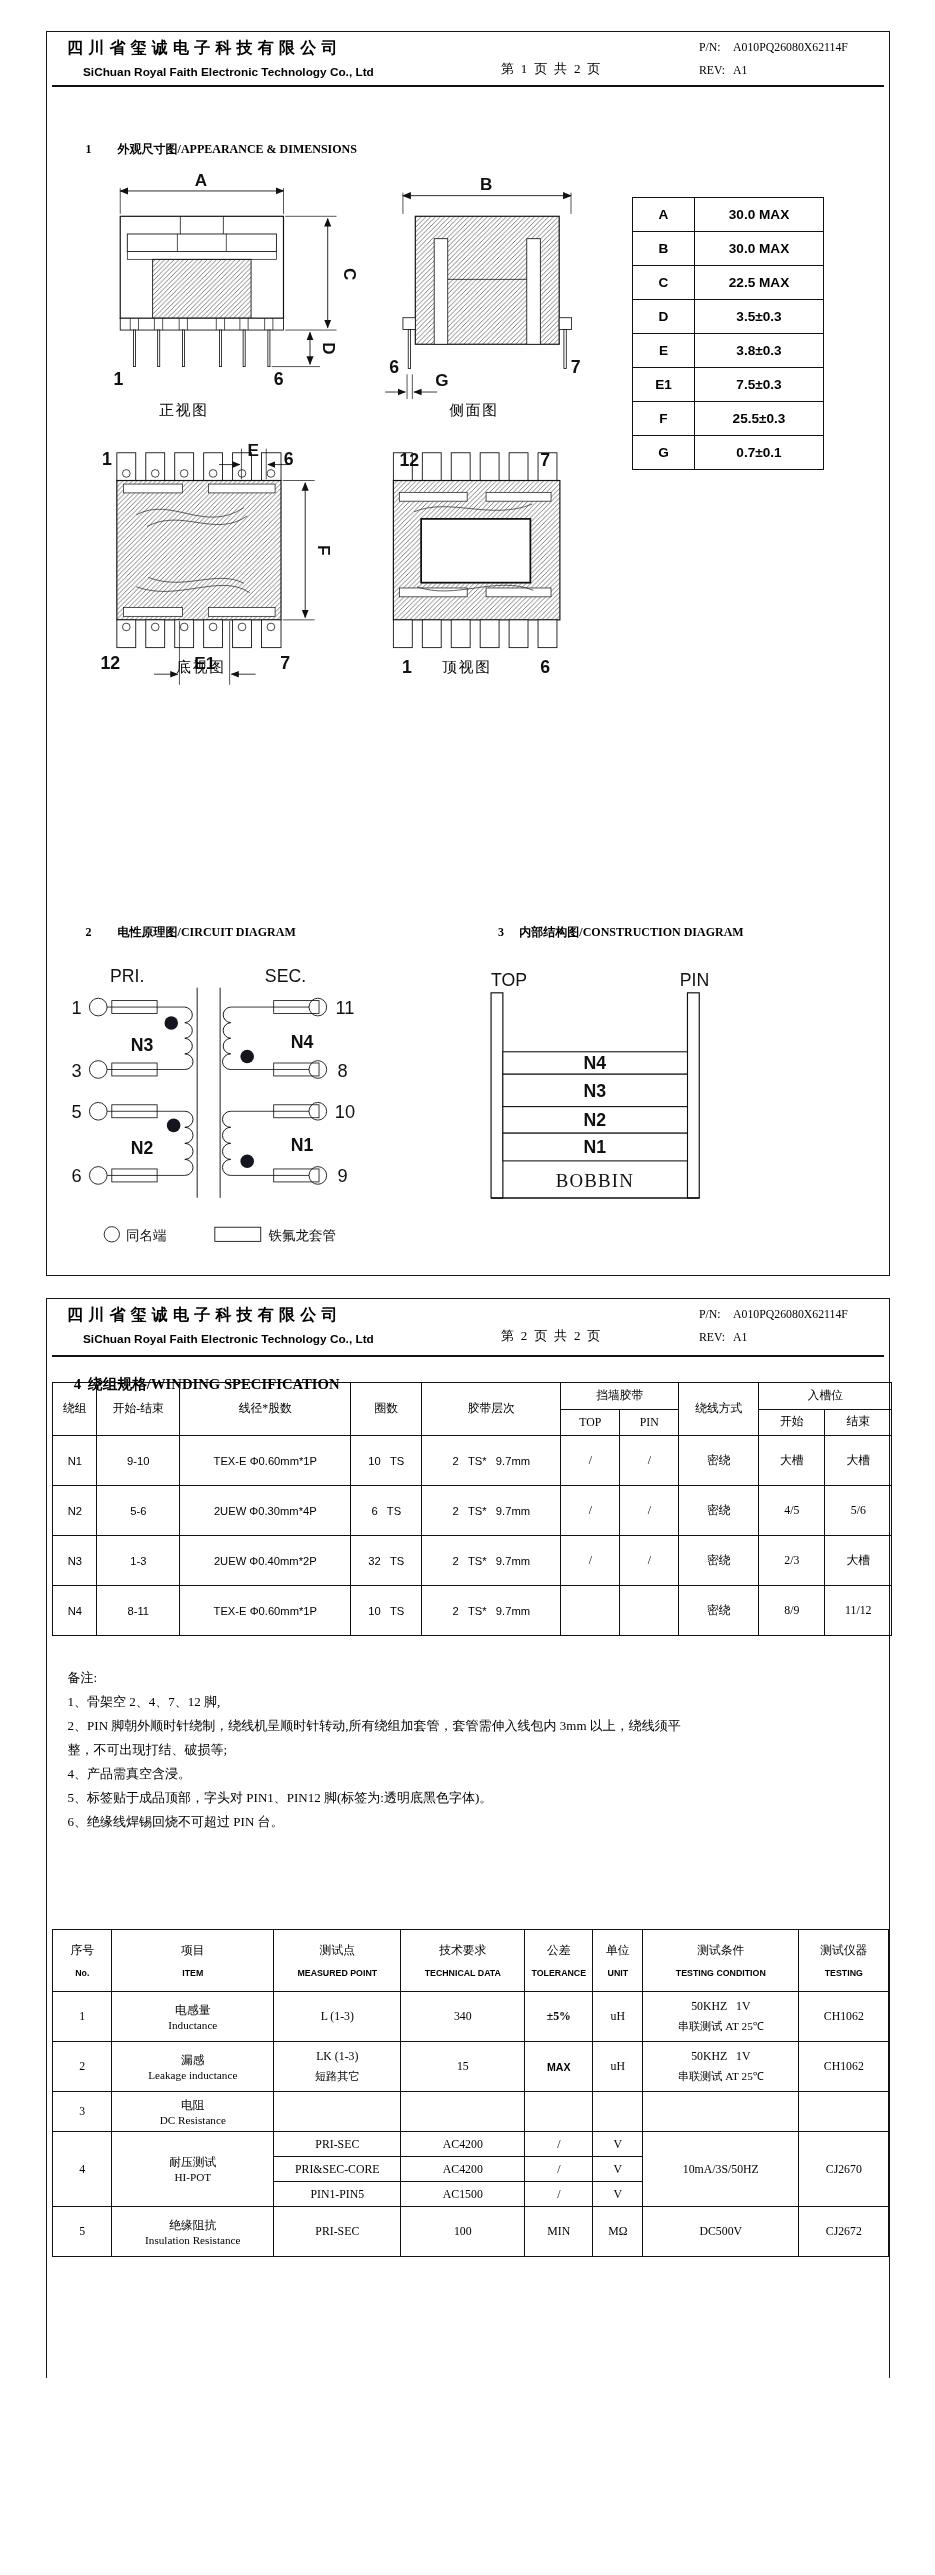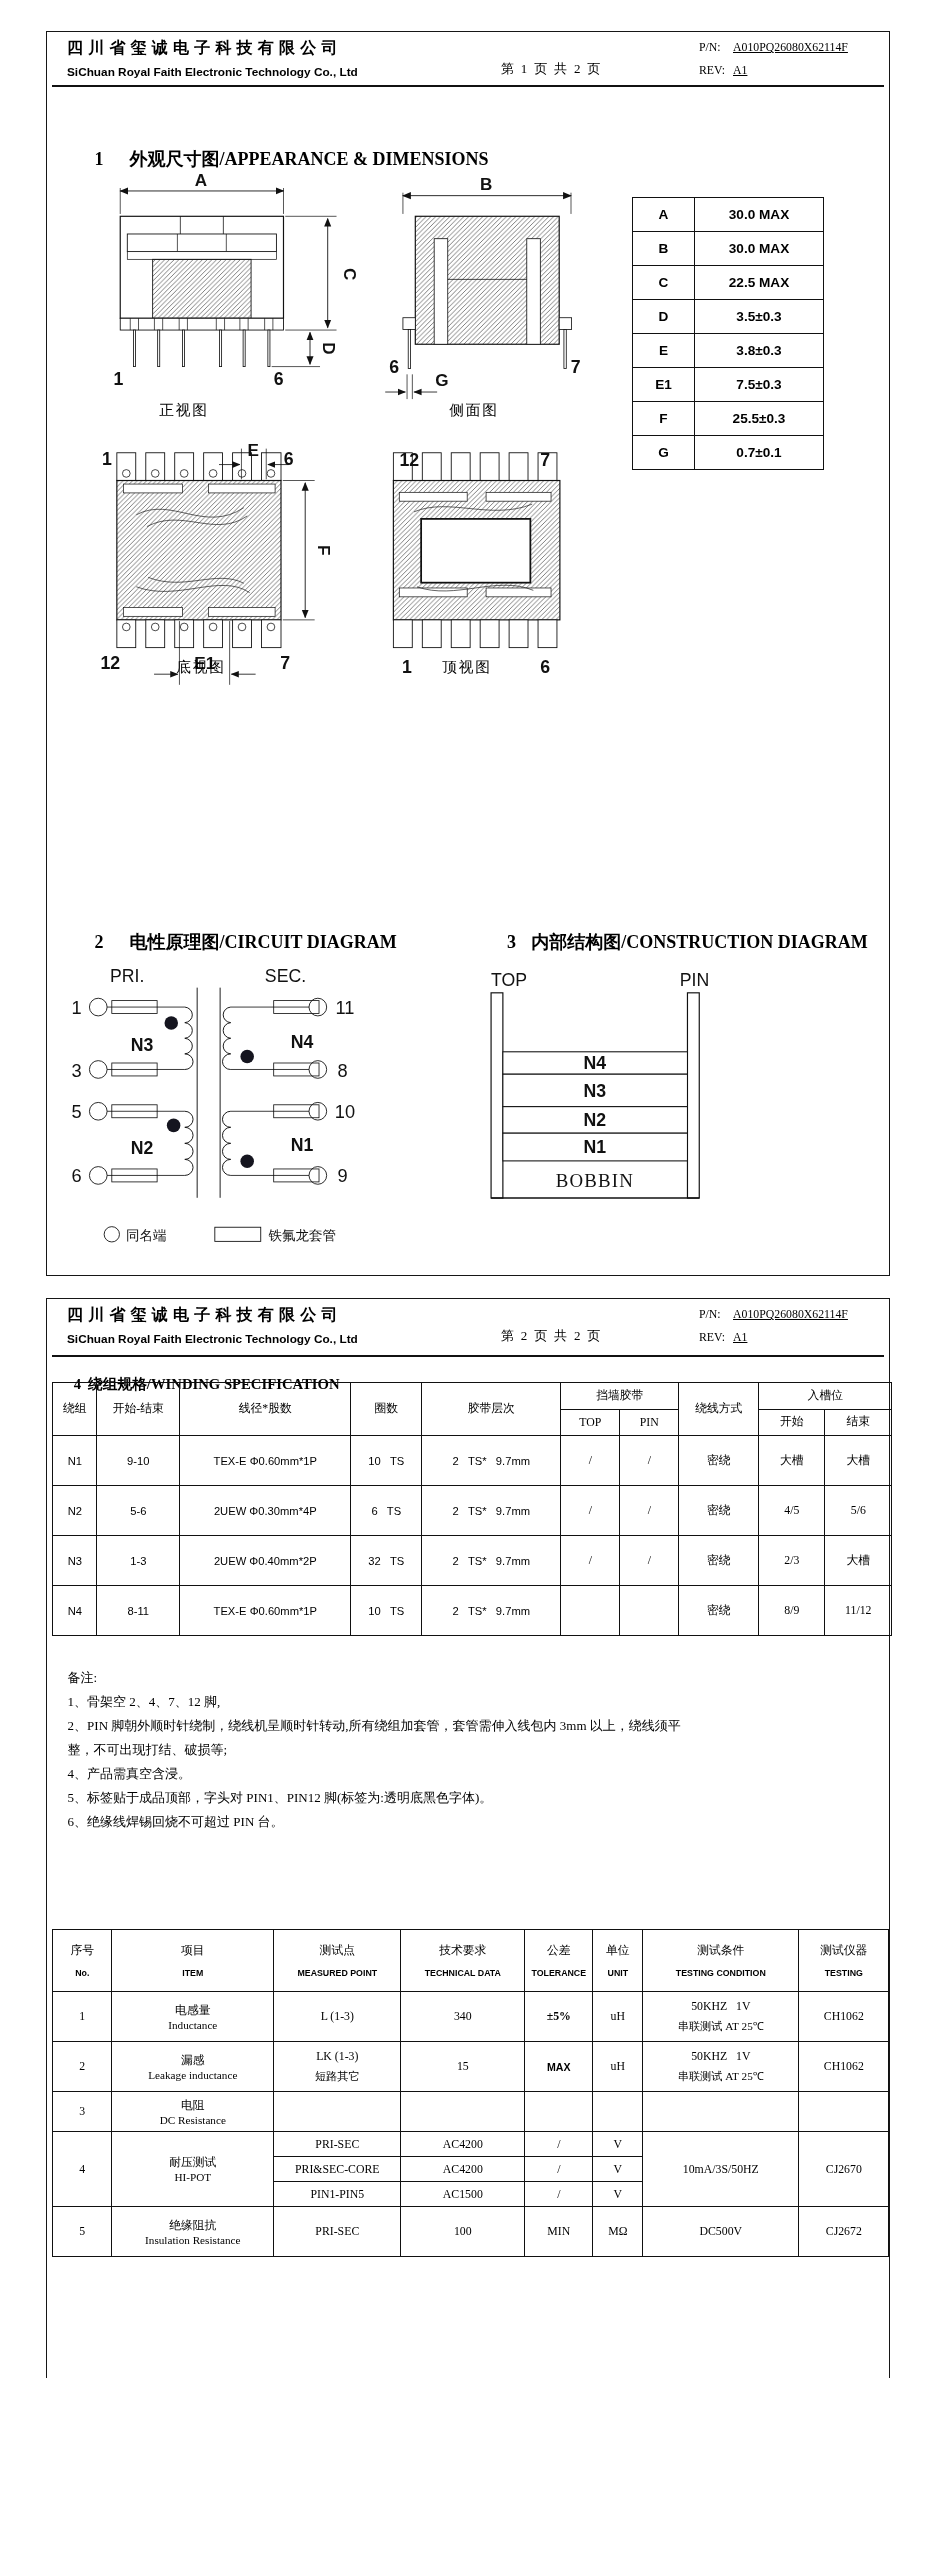--- a/index.html
+++ b/index.html
@@ -4,29 +4,29 @@
 <style>
   html,body{margin:0;padding:0;background:#fff;}
   #canvas{position:relative;width:935px;height:2378px;background:#fff;color:#000;
           font-family:"Liberation Serif",serif;}
   .page{position:absolute;left:46px;width:844px;background:#fff;border:1.2px solid #161616;box-sizing:border-box;}
   #page1{top:31px;height:1245px;}
   #page2{top:1298px;height:1263px;}
 
   
   .company-cn{position:absolute;left:20px;top:5.9px;font-weight:bold;font-size:16px;letter-spacing:0.6px;white-space:pre;}
-  .company-en{position:absolute;left:20px;top:33px;font-family:"Liberation Sans",sans-serif;font-weight:bold;font-size:11.8px;}
+  .company-en{position:absolute;left:36px;top:33px;font-family:"Liberation Sans",sans-serif;font-weight:bold;font-size:11.8px;}
   .page-ind{position:absolute;left:454px;top:28px;font-size:13px;letter-spacing:1.8px;white-space:pre;}
   .pn-block{position:absolute;left:652px;top:8.3px;font-size:11.8px;}
-  .pn-line{margin-bottom:7.7px;white-space:pre;text-decoration:underline;}
+  .pn-line{margin-bottom:7.7px;white-space:pre;}
   .pn-line .lab{display:inline-block;min-width:34px;}
   .hdr-rule{position:absolute;left:4.7px;top:53px;width:832px;height:1.8px;background:#111;}
 
   
-  .sec-title{position:absolute;font-weight:bold;font-size:18px;white-space:pre;}
+  .sec-title{position:absolute;font-weight:bold;font-size:12px;white-space:pre;}
   .sec-title .num{margin-right:26px;}
   .sec-title-lg{position:absolute;font-weight:bold;font-size:14.7px;white-space:pre;}
   .sec-title-lg .num{margin-right:7px;}
 
   .view-title{position:absolute;width:94px;text-align:center;font-size:14.7px;letter-spacing:1.8px;}
 
   
   .dim-table{position:absolute;left:585px;top:165px;border-collapse:collapse;table-layout:fixed;}
   .dim-table td{border:1.5px solid #111;height:33px;text-align:center;
                 font-family:"Liberation Sans",sans-serif;font-weight:bold;font-size:13.6px;padding:0;}

